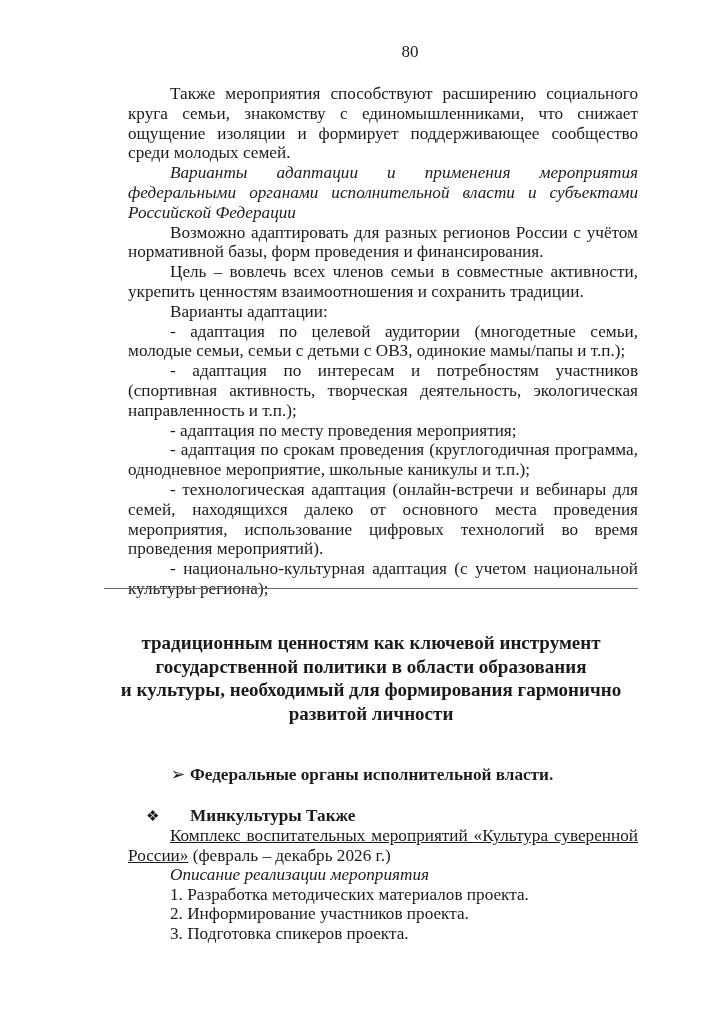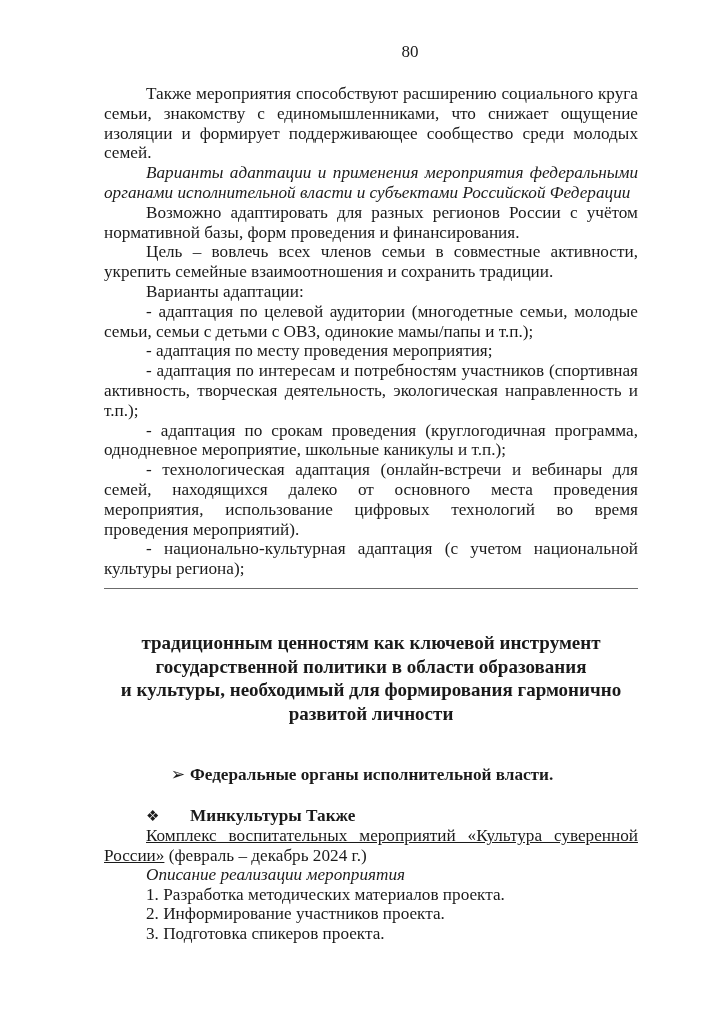--- a/index.html
+++ b/index.html
@@ -2,21 +2,21 @@
 <html><head>
 <meta charset="utf-8">
 <style>
   html, body { margin: 0; padding: 0; background: #ffffff; }
   body { width: 724px; height: 1024px; position: relative; overflow: hidden;
          font-family: "Liberation Serif", "DejaVu Serif", serif; color: #1a1a1a; }
   .page { position: absolute; left: 0; top: 0; width: 724px; height: 1024px; background: #fff; }
   .page-number { position: absolute; top: 42px; left: 0; width: 724px; text-align: center; font-size: 17px; padding-left: 48px; }
   .body { position: absolute; left: 104px; width: 534px; font-size: 17.2px; line-height: 19.8px; }
   .p { margin: 0; text-align: justify; text-align-last: left; }
-  .indent { text-indent: 42px; }
+  .indent { text-indent: 42px; margin-left: 24px; }
   .italic { font-style: italic; }
   .hr { position: absolute; left: 104px; width: 534px; top: 588px; height: 0; border-top: 1.6px solid #6b6b6b; }
   .heading { position: absolute; left: 104px; width: 534px; top: 631px; text-align: center;
              font-weight: bold; font-size: 19px; line-height: 23.5px; }
   .heading .line1 { padding-left: 40px; }
   .fed { position: absolute; top: 764px; left: 166px; font-weight: bold; font-size: 17.2px; text-align: center; }
   .fed .arrow { display: inline-block; width: 24px; font-weight: normal; }
   .min { position: absolute; top: 806px; left: 146px; font-weight: bold; font-size: 17.2px; }
   .min .diamond { display: inline-block; width: 44px; font-size: 15px; font-weight: normal; }
   .section2 { position: absolute; left: 104px; width: 534px; top: 826px; font-size: 17.2px; line-height: 19.6px; }
@@ -26,25 +26,25 @@
 <body>
 
 <div class="page">
 
   <div class="page-number">80</div>
 
   <div class="body" style="top:84px;">
     <p class="p indent">Также мероприятия способствуют расширению социального круга семьи, знакомству с единомышленниками, что снижает ощущение изоляции и формирует поддерживающее сообщество среди молодых семей.</p>
     <p class="p indent italic">Варианты адаптации и применения мероприятия федеральными органами исполнительной власти и субъектами Российской Федерации</p>
     <p class="p indent">Возможно адаптировать для разных регионов России с учётом нормативной базы, форм проведения и финансирования.</p>
-    <p class="p indent">Цель – вовлечь всех членов семьи в совместные активности, укрепить семейные взаимоотношения и сохранить традиции.</p>
+    <p class="p indent">Цель – вовлечь всех членов семьи в совместные активности, укрепить ценностям взаимоотношения и сохранить традиции.</p>
     <p class="p indent">Варианты адаптации:</p>
     <p class="p indent">- адаптация по целевой аудитории (многодетные семьи, молодые семьи, семьи с детьми с ОВЗ, одинокие мамы/папы и т.п.);</p>
+    <p class="p indent">- адаптация по интересам и потребностям участников (спортивная активность, творческая деятельность, экологическая направленность и т.п.);</p>
     <p class="p indent">- адаптация по месту проведения мероприятия;</p>
-    <p class="p indent">- адаптация по интересам и потребностям участников (спортивная активность, творческая деятельность, экологическая направленность и т.п.);</p>
     <p class="p indent">- адаптация по срокам проведения (круглогодичная программа, однодневное мероприятие, школьные каникулы и т.п.);</p>
     <p class="p indent">- технологическая адаптация (онлайн-встречи и вебинары для семей, находящихся далеко от основного места проведения мероприятия, использование цифровых технологий во время проведения мероприятий).</p>
     <p class="p indent">- национально-культурная адаптация (с учетом национальной культуры региона);</p>
   </div>
 
   <div class="hr"></div>
 
   <div class="heading">
     <div>традиционным ценностям как ключевой инструмент</div>
     <div>государственной политики в области образования</div>
@@ -54,20 +54,20 @@
 
   <div class="fed">
     <span class="arrow">➢</span><span>Федеральные органы исполнительной власти.</span>
   </div>
 
   <div class="min">
     <span class="diamond">❖</span><span>Минкультуры Также</span>
   </div>
 
   <div class="section2">
-    <p class="p indent"><span class="u">Комплекс воспитательных мероприятий «Культура суверенной России»</span><span> (февраль – декабрь 2024 г.)</span></p>
+    <p class="p indent"><span class="u">Комплекс воспитательных мероприятий «Культура суверенной России»</span><span> (февраль – декабрь 2026 г.)</span></p>
     <p class="p indent italic">Описание реализации мероприятия</p>
     <p class="p indent">1. Разработка методических материалов проекта.</p>
     <p class="p indent">2. Информирование участников проекта.</p>
     <p class="p indent">3. Подготовка спикеров проекта.</p>
   </div>
 
 </div>
 
 </body></html>

